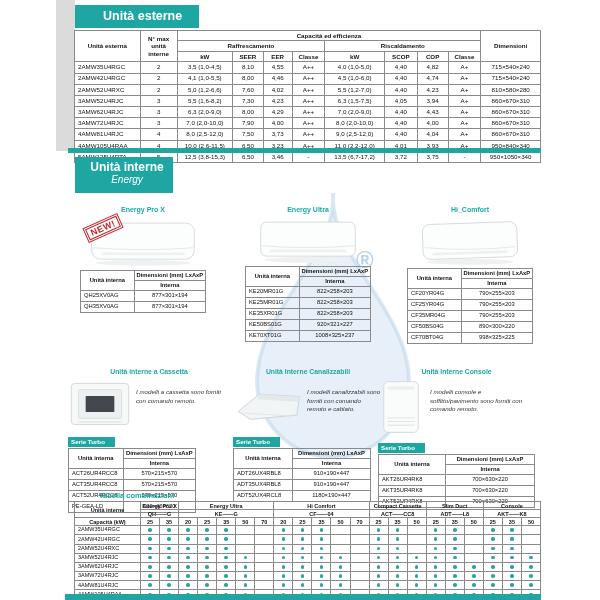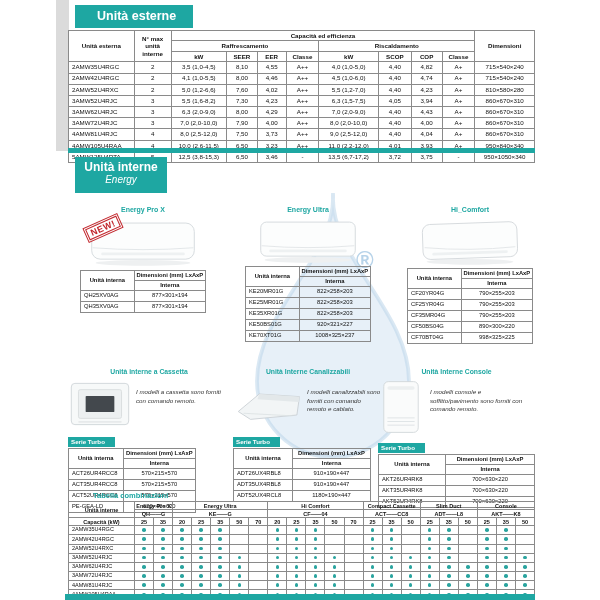--- a/index.html
+++ b/index.html
@@ -1,23 +1,23 @@
 <!DOCTYPE html>
 <html><head>
 <meta charset="utf-8">
 <style>
   html,body{margin:0;padding:0;background:#fff;}
   .page{position:relative;width:600px;height:600px;background:#fff;overflow:hidden;
         font-family:"Liberation Sans",sans-serif;color:#111;}
-  .abs{position:absolute;}
+  .abs{position:absolute;padding-left:6px;}
   .z1{z-index:1;}
   .left-strip{left:56px;top:0;width:13px;height:151px;background:#dbdbdb;}
   .tealbox{background:#1ea7a2;color:#fff;}
   #box-ext{left:75px;top:5px;width:96px;height:23px;font-size:12.5px;font-weight:bold;
-           line-height:23px;padding-left:22px;}
+           line-height:23px;padding-left:28px;}
   #divider{left:68px;top:148px;width:467px;height:5px;background:#1ea7a2;}
   #box-int{left:75px;top:157px;width:92px;height:36px;text-align:center;}
   #box-int .l1{font-size:12px;font-weight:bold;margin-top:3px;}
   #box-int .l2{font-size:10px;font-style:italic;}
   #bottombar{left:65px;top:594px;width:470px;height:6px;background:#1ea7a2;}
 
   
   .grid{border-collapse:collapse;width:100%;table-layout:fixed;background:transparent;}
   .grid th,.grid td{border:1px solid #8a8a8a;text-align:center;vertical-align:middle;
                     padding:0 1px;overflow:hidden;}

